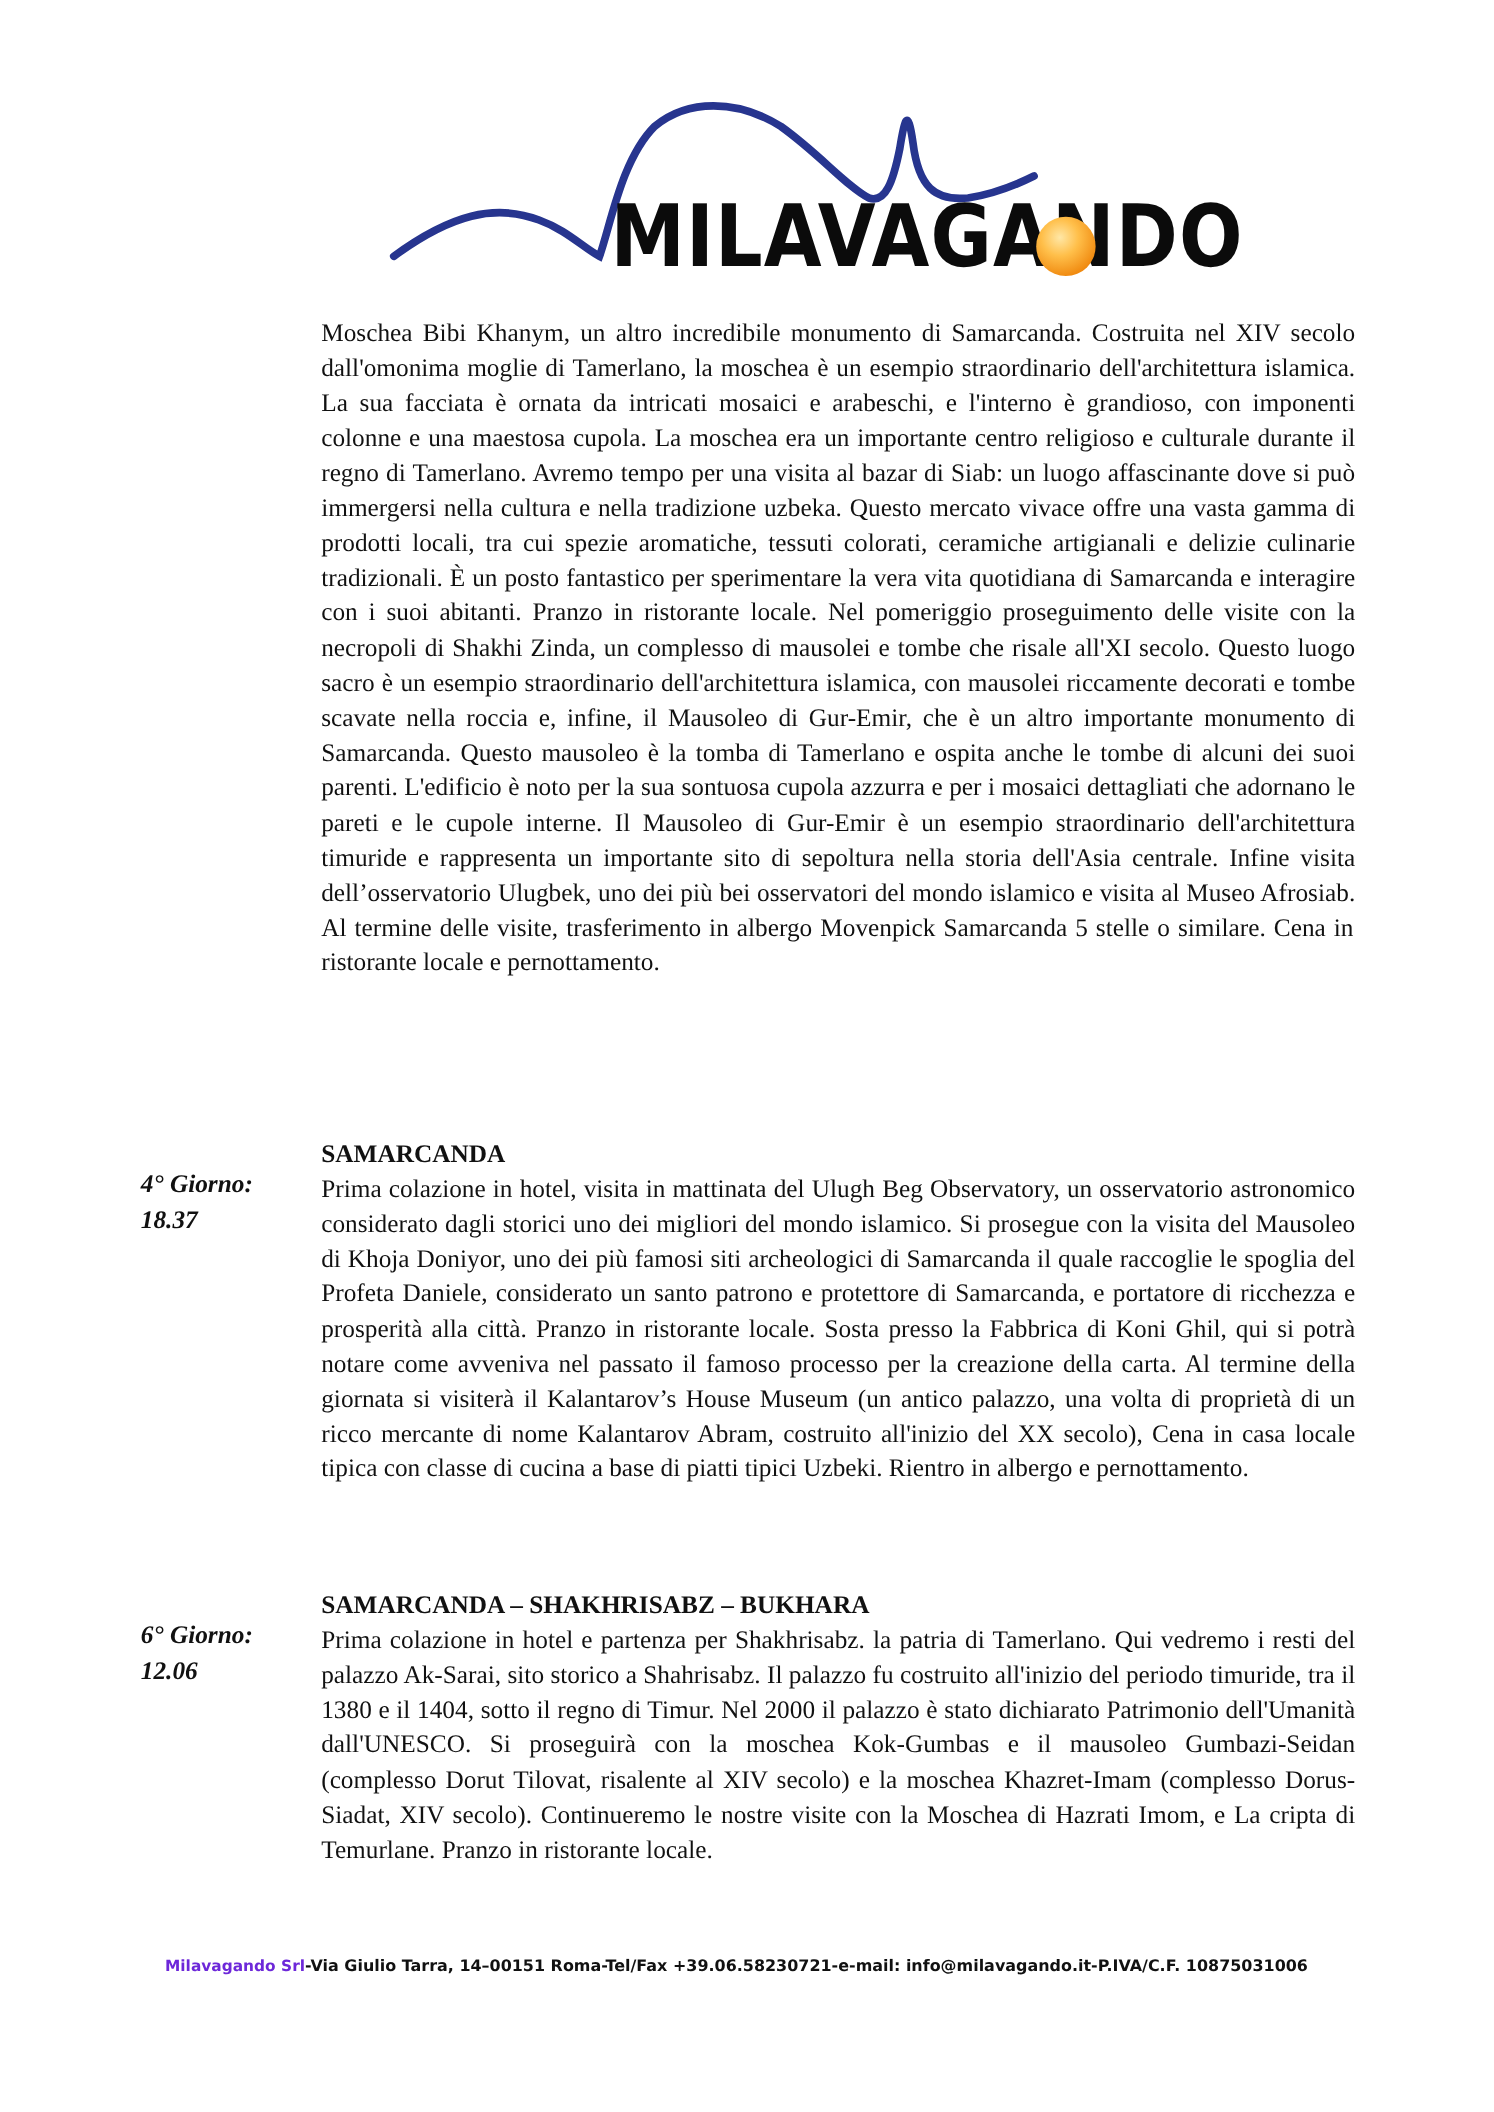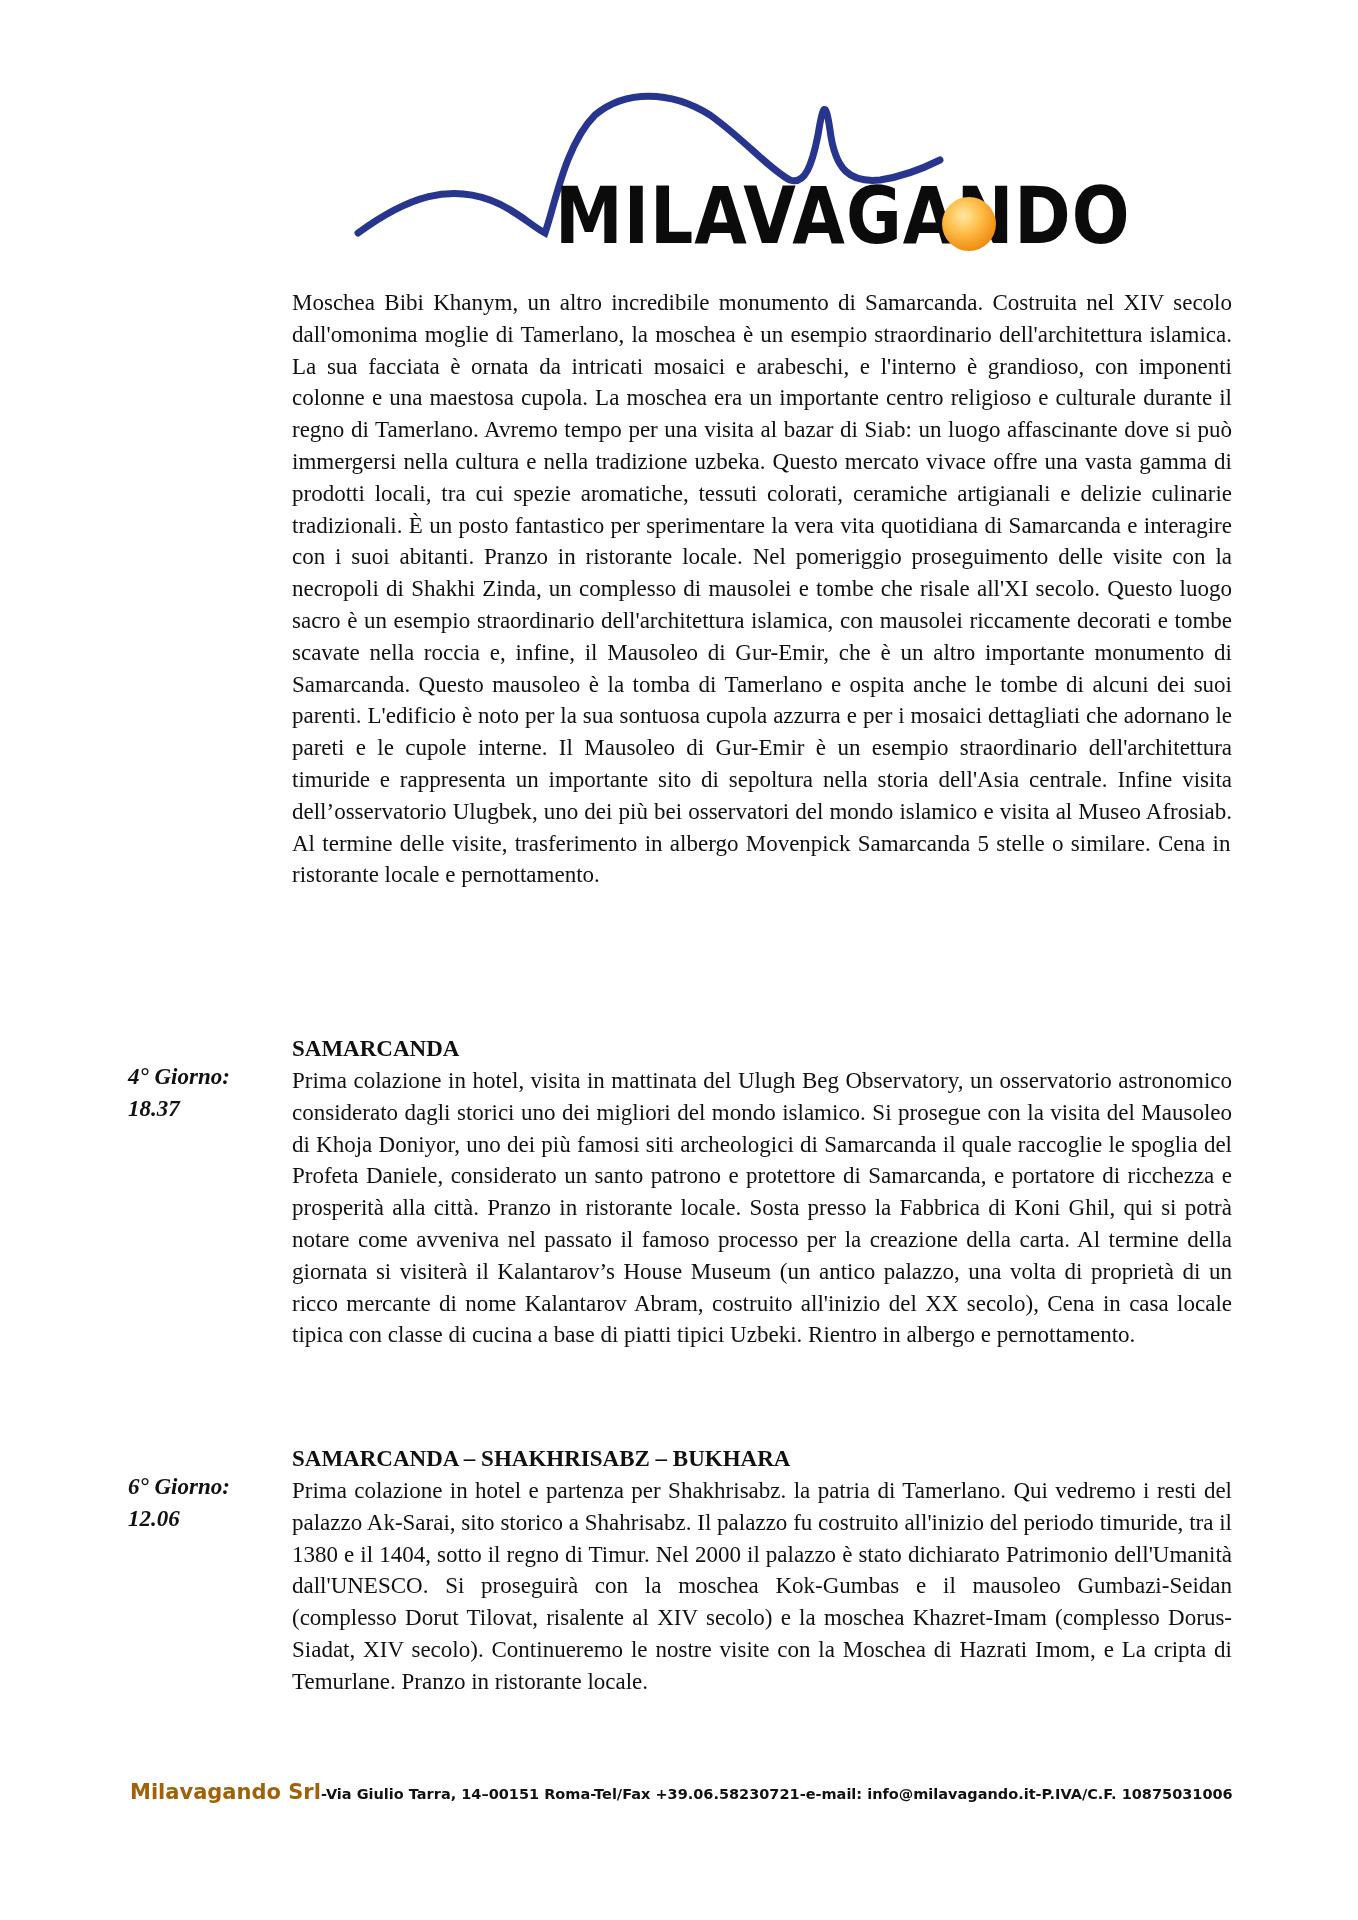--- a/index.html
+++ b/index.html
@@ -36,21 +36,21 @@
     }
     .day-title {
       position: absolute; left: 292px; width: 940px;
       font-size: 23px; line-height: 31.8px; font-weight: bold;
     }
     .footer {
       position: absolute; left: 130px; top: 1780px; width: 1100px;
       font-family: "DejaVu Sans", sans-serif; font-size: 14.5px; font-weight: bold; white-space: nowrap;
       color: #111;
     }
-    .footer .brand { color: #a16207; font-size: 21px; }
+    .footer .brand { color: #6d28d9; font-size: 14px; margin-left: 20px; }
   </style>
 </head>
 <body>
 
 <div class="logo">
   <svg width="660" height="190" viewBox="0 0 660 190">
     <path d="M8,148 C60,110 100,100 140,115 C165,124 180,140 195,148 C205,120 215,60 245,30 C275,5 320,5 360,30 C395,55 420,85 440,95 C455,100 462,80 468,50 C472,25 475,10 480,45 C485,85 500,98 530,95 C550,92 570,85 590,75" fill="none" stroke="#27358f" stroke-width="7" stroke-linecap="round"></path>
   </svg>
   <div class="logo-word">MILAVAGANDO</div>
   <div class="sun"></div>

